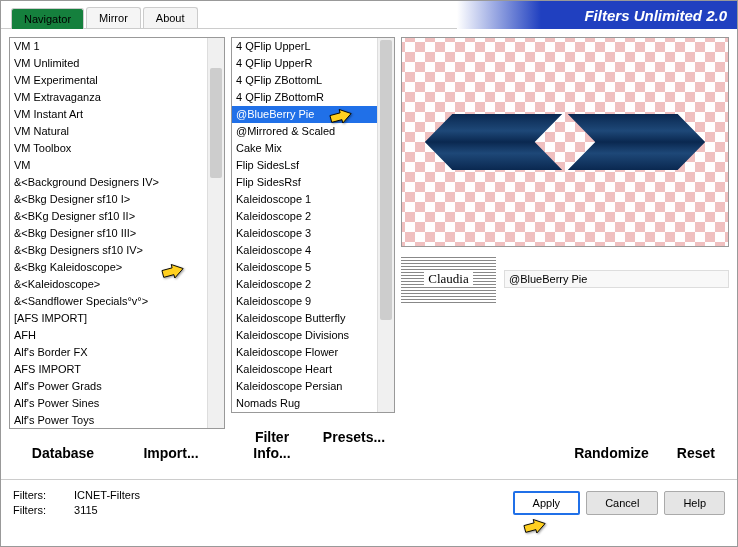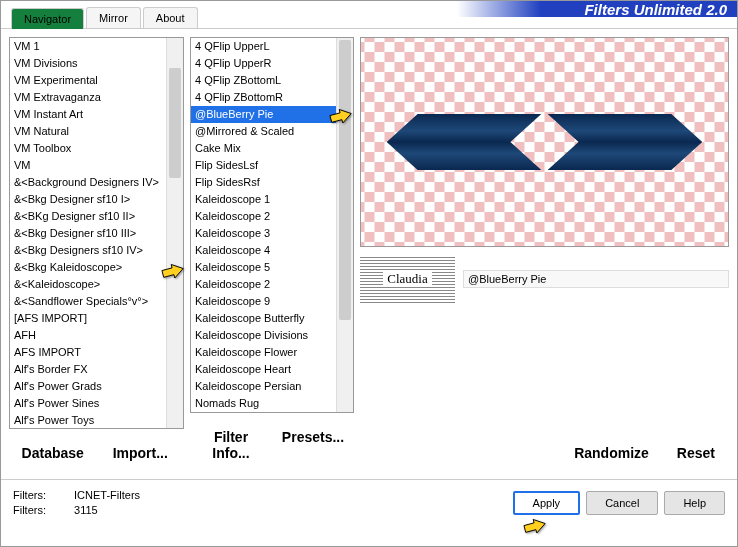--- a/index.html
+++ b/index.html
@@ -1,30 +1,30 @@
 <!DOCTYPE html>
 <html><head>
 <meta charset="utf-8">
 <style>
 * { box-sizing: border-box; margin: 0; padding: 0; }
 body { font-family: "Segoe UI", Tahoma, Arial, sans-serif; font-size: 11px; background: #fff; width: 738px; height: 547px; overflow: hidden; position: relative; border: 1px solid #999; }
 .header { height: 28px; background: #fff; border-bottom: 1px solid #ccc; display: flex; position: relative; }
-.header-right { position: absolute; right: 0; top: 0; height: 16px; width: 280px; background: linear-gradient(90deg, #fff 0%, #2040c0 30%, #2040c0 100%); display: flex; align-items: center; justify-content: flex-end; padding-right: 10px; color: #fff; font-weight: bold; font-style: italic; font-size: 15px; }
+.header-right { position: absolute; right: 0; top: 0; height: 28px; width: 280px; background: linear-gradient(90deg, #fff 0%, #2040c0 30%, #2040c0 100%); display: flex; align-items: center; justify-content: flex-end; padding-right: 10px; color: #fff; font-weight: bold; font-style: italic; font-size: 15px; }
 .tabs { display: flex; padding-left: 10px; padding-top: 6px; }
 .tab { padding: 4px 12px; border: 1px solid #ccc; border-bottom: none; background: #f5f5f5; margin-right: 2px; font-size: 11px; cursor: pointer; border-radius: 3px 3px 0 0; }
 .tab.active { background: #15803d; position: relative; top: 1px; }
 .main { display: flex; height: 450px; padding: 8px; gap: 6px; }
 .col { display: flex; flex-direction: column; }
 .list-wrap { flex: 1; border: 1px solid #999; background: #fff; overflow: hidden; position: relative; display: flex; }
 .list { flex: 1; overflow-y: auto; overflow-x: hidden; }
 .list-item { padding: 1px 4px; white-space: nowrap; cursor: pointer; font-size: 11px; line-height: 15px; position: relative; }
 .list-item.selected { background: #2070e8; color: #fff; }
 .scrollbar { width: 17px; background: #f0f0f0; border-left: 1px solid #ddd; position: relative; }
 .scroll-thumb { position: absolute; left: 2px; right: 2px; background: #cdcdcd; border-radius: 2px; }
-.col1 { width: 175px; }
+.col1 { width: 216px; }
 .col2 { width: 164px; }
 .col3 { flex: 1; }
 .preview { height: 210px; border: 1px solid #999; background: repeating-conic-gradient(#f0c0c0 0% 25%, #fff 0% 50%) 50% / 20px 20px; position: relative; display: flex; align-items: center; justify-content: center; }
 .preview-shape { width: 86%; height: 56px; display: flex; }
 .hex { width: 49%; height: 100%; background: linear-gradient(180deg, #0a2850 0%, #1e4878 30%, #0a2850 50%, #1e4878 70%, #0a2850 100%); clip-path: polygon(20% 0, 80% 0, 100% 50%, 80% 100%, 20% 100%, 0 50%); }
 .hex:first-child { clip-path: polygon(20% 0, 100% 0, 80% 50%, 100% 100%, 20% 100%, 0 50%); }
 .hex:last-child { clip-path: polygon(0 0, 80% 0, 100% 50%, 80% 100%, 0 100%, 20% 50%); margin-left: 2%; }
 .filter-name-row { margin-top: 8px; display: flex; align-items: center; gap: 8px; }
 .stamp { width: 95px; height: 48px; background: repeating-linear-gradient(0deg, #888 0 1px, transparent 1px 3px); display: flex; align-items: center; justify-content: center; position: relative; }
 .stamp::after { content: "Claudia"; font-family: cursive; font-size: 13px; background: #fff; padding: 0 4px; }
@@ -53,39 +53,39 @@
     <div class="tab">About</div>
   </div>
   <div class="header-right">Filters Unlimited 2.0</div>
 </div>
 
 <div class="main">
   <div class="col col1">
     <div class="list-wrap">
       <div class="list" id="list1">
           <div class="list-item">VM 1</div>
-          <div class="list-item">VM Divisions</div>
+          <div class="list-item">VM Unlimited</div>
           <div class="list-item">VM Experimental</div>
           <div class="list-item">VM Extravaganza</div>
           <div class="list-item">VM Instant Art</div>
           <div class="list-item">VM Natural</div>
           <div class="list-item">VM Toolbox</div>
           <div class="list-item">VM</div>
           <div class="list-item">&amp;&lt;Background Designers IV&gt;</div>
           <div class="list-item">&amp;&lt;Bkg Designer sf10 I&gt;</div>
           <div class="list-item">&amp;&lt;BKg Designer sf10 II&gt;</div>
           <div class="list-item">&amp;&lt;Bkg Designer sf10 III&gt;</div>
           <div class="list-item">&amp;&lt;Bkg Designers sf10 IV&gt;</div>
           <div class="list-item">&amp;&lt;Bkg Kaleidoscope&gt;</div>
           <div class="list-item">&amp;&lt;Kaleidoscope&gt;</div>
           <div class="list-item">&amp;&lt;Sandflower Specials°v°&gt;</div>
           <div class="list-item">[AFS IMPORT]</div>
           <div class="list-item">AFH</div>
+          <div class="list-item">Alf's Border FX</div>
           <div class="list-item">AFS IMPORT</div>
-          <div class="list-item">Alf's Border FX</div>
           <div class="list-item">Alf's Power Grads</div>
           <div class="list-item">Alf's Power Sines</div>
           <div class="list-item">Alf's Power Toys</div>
           <div class="list-item">AlphaWorks</div>
         </div>
       <div class="scrollbar">
           <div class="scroll-thumb" style="top:30px;height:110px"></div>
         </div>
     </div>
     <div class="button-row">

